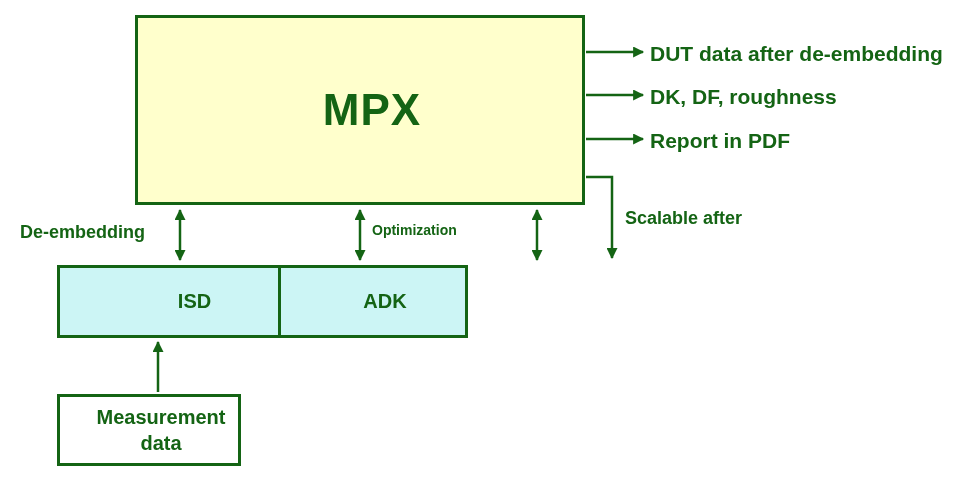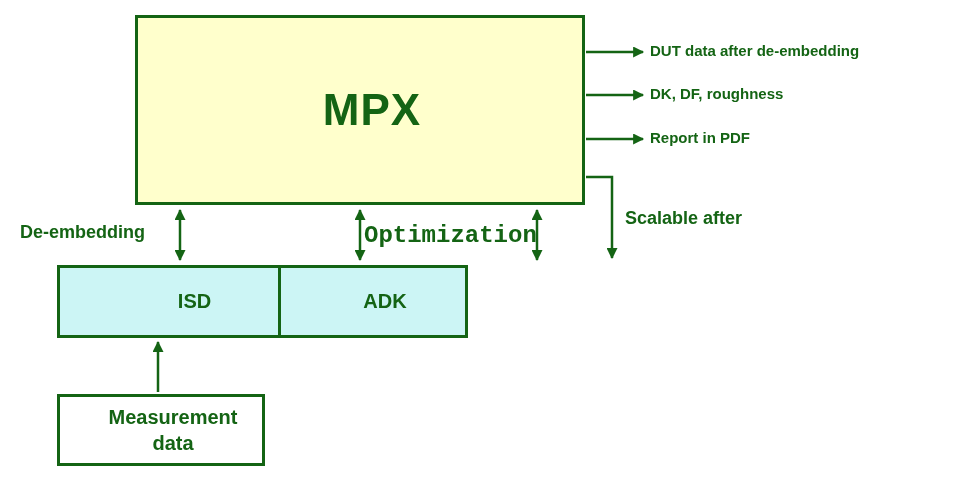--- a/index.html
+++ b/index.html
@@ -52,37 +52,37 @@
     background: var(--tool-fill, #CCF5F5);
     font-size: 20px;
     height: 73px;
     top: 265px;
   }
   .tool-isd  { left: 57px;  width: 251px; }
   .tool-adk  { left: 278px; width: 190px; }
   .tool-x2d2 { left: 455px; width: 210px; }
   .measure {
     left: 57px; top: 394px;
-    width: 208px; height: 72px;
+    width: 184px; height: 72px;
     background: var(--plain-fill, #FFFFFF);
     font-size: 20px;
     line-height: 26px;
     white-space: pre-line;
   }
   .lbl {
     position: absolute;
     font-weight: bold;
-    font-size: 15px;
+    font-size: 21px;
     white-space: nowrap;
   }
   .out-lbl-1 { left: 650px; top: 42px; }
   .out-lbl-2 { left: 650px; top: 85px; }
   .out-lbl-3 { left: 650px; top: 129px; }
   .lbl-deembed  { left: 20px;  top: 222px; font-size: 18px; text-align: center; }
-  .lbl-optim    { left: 364px; top: 222px; font-size: 24px; font-family: Liberation Mono, monospace; }
+  .lbl-optim    { left: 372px; top: 222px; font-size: 14px; }
   .lbl-scalable { left: 625px; top: 208px; font-size: 18px; }
 </style>
 </head>
 <body>
 
 <div class="canvas">
 
   <svg class="wires" viewBox="0 0 973 491" xmlns="http://www.w3.org/2000/svg">
     <defs>
       <marker id="arrow" viewBox="0 0 10 10" refX="9" refY="5" markerWidth="13" markerHeight="11" markerUnits="userSpaceOnUse" orient="auto-start-reverse">

